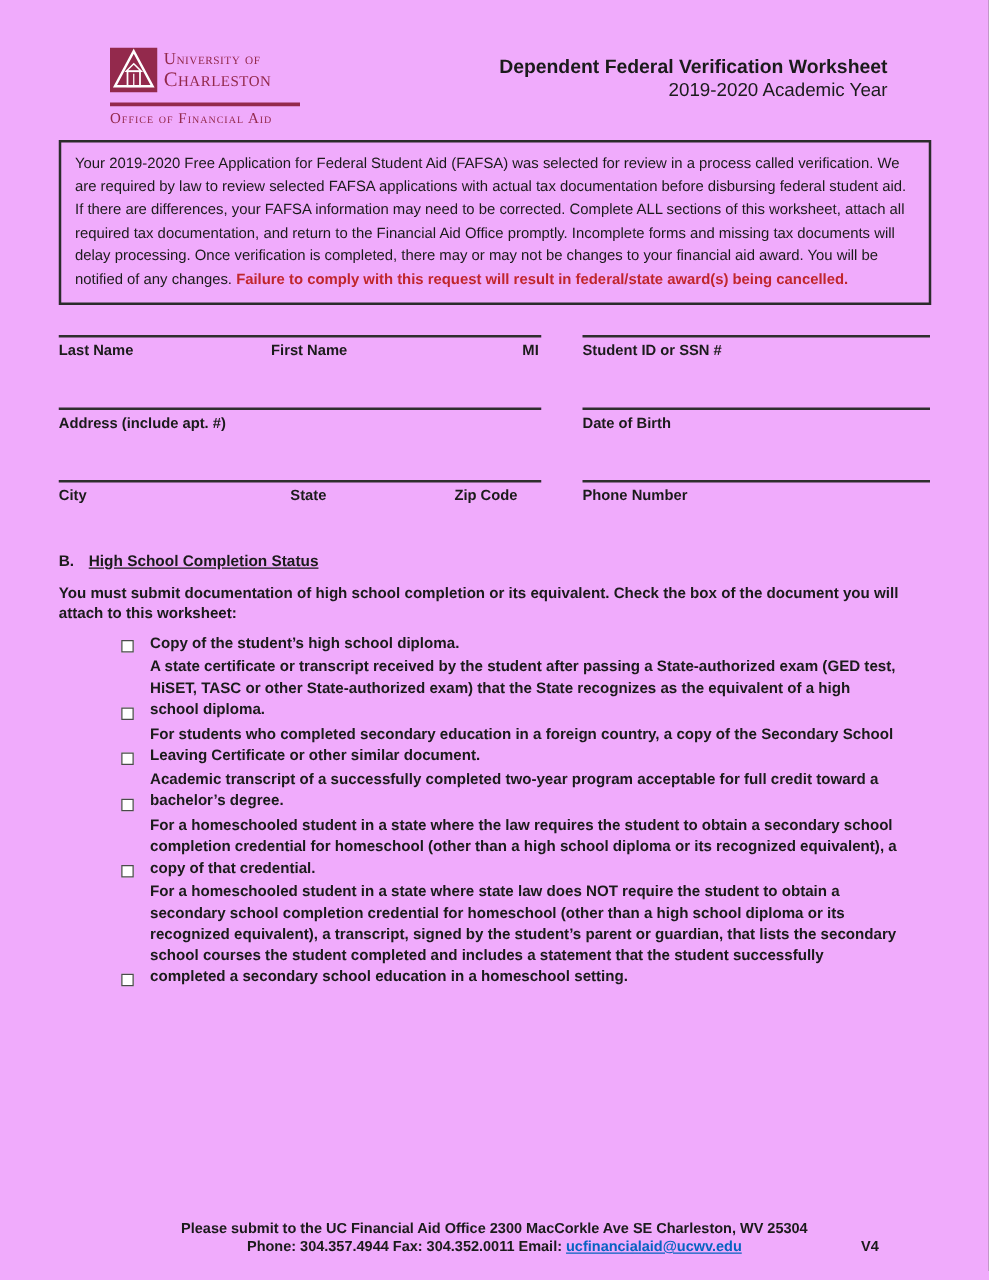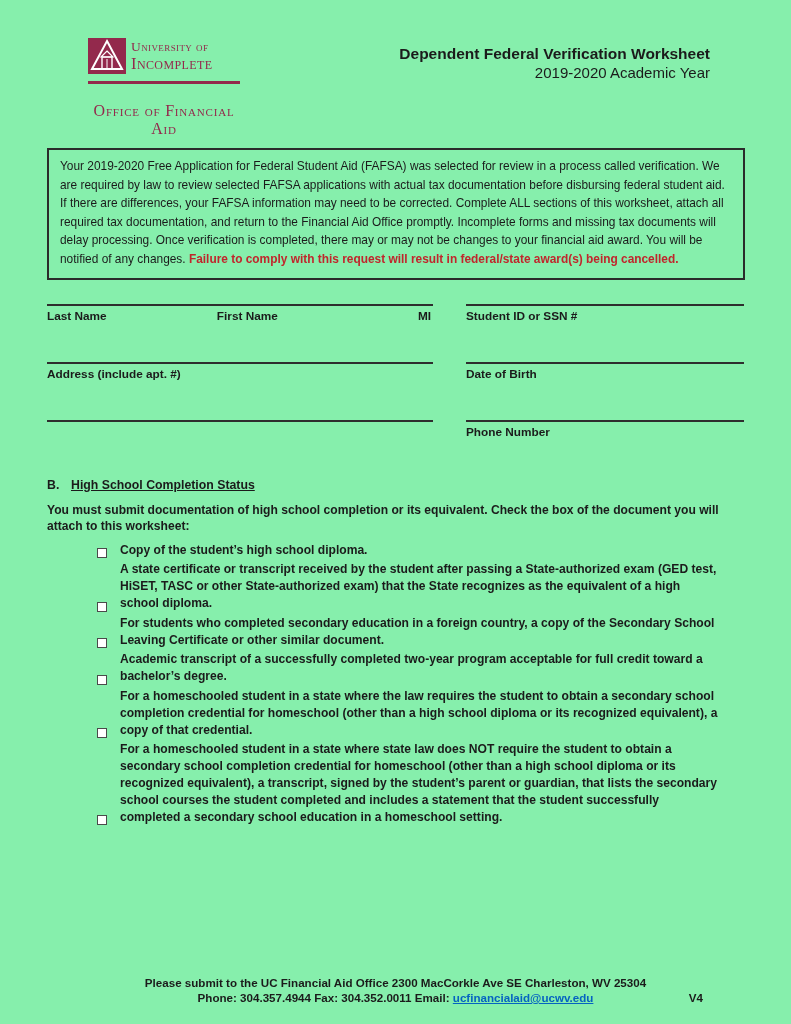--- a/index.html
+++ b/index.html
@@ -1,34 +1,34 @@
 <!DOCTYPE html>
 <html><head>
 <meta charset="utf-8">
 <style>
   * { margin:0; padding:0; box-sizing:border-box; }
   html,body { background:#808080; }
   .page {
     position:relative; width:791px; height:1024px; margin:0 auto;
-    background:#86efac; color:#1b1b1b;
+    background:#f0abfc; color:#1b1b1b;
     font-family:"Liberation Sans", sans-serif;
     overflow:hidden;
   }
   .content { padding:38px 46px 0 47px; }
 
   
   .header { display:flex; justify-content:space-between; align-items:flex-start; }
   .logo-block { margin-left:41px; width:152px; }
   .logo-top { display:flex; align-items:flex-start; gap:5px; }
   .logo-icon { flex:0 0 auto; }
   .logo-text { color:#93294C; font-family:"Liberation Serif", serif; font-variant:small-caps; line-height:1; }
   .logo-line1 { font-size:13.5px; letter-spacing:.4px; margin-top:2px; }
   .logo-line2 { font-size:16.5px; letter-spacing:.4px; margin-top:2px; }
   .logo-rule { height:3px; background:#93294C; margin-top:3px; }
-  .logo-line3 { color:#93294C; font-family:"Liberation Serif", serif; font-variant:small-caps; font-size:16px; letter-spacing:.8px; margin-top:18px; text-align:center; }
+  .logo-line3 { color:#93294C; font-family:"Liberation Serif", serif; font-variant:small-caps; font-size:12px; letter-spacing:.8px; margin-top:2px; }
   .title-block { text-align:right; margin-right:35px; margin-top:6px; }
   .doc-title { font-size:15.5px; font-weight:bold; line-height:1.25; }
   .doc-subtitle { font-size:15px; line-height:1.35; }
 
   
   .notice-box {
     margin-top:10px; border:2px solid #2b2b2b;
     padding:7px 11px 9px 11px;
     font-size:11.9px; line-height:18.6px; text-align:left;
   }
@@ -82,21 +82,21 @@
             <svg width="38" height="36" viewBox="0 0 38 36">
               <rect x="0" y="0" width="38" height="36" fill="#93294C"></rect>
               <path d="M19 3 L34 31 L4 31 Z" fill="none" stroke="#ffffff" stroke-width="2"></path>
               <rect x="14" y="19" width="10" height="12" fill="none" stroke="#ffffff" stroke-width="1.4"></rect>
               <path d="M19 13 L25 19 L13 19 Z" fill="none" stroke="#ffffff" stroke-width="1.2"></path>
               <line x1="19" y1="21" x2="19" y2="31" stroke="#ffffff" stroke-width="1"></line>
             </svg>
           </span>
           <span class="logo-text">
             <div class="logo-line1">University of</div>
-            <div class="logo-line2">Incomplete</div>
+            <div class="logo-line2">Charleston</div>
           </span>
         </div>
         <div class="logo-rule"></div>
         <div class="logo-line3">Office of Financial Aid</div>
       </div>
       <div class="title-block">
         <div class="doc-title">Dependent Federal Verification Worksheet</div>
         <div class="doc-subtitle">2019-2020 Academic Year</div>
       </div>
     </div>
@@ -136,20 +136,25 @@
           <div class="field-line"></div>
           <div class="label-row">
             <span class="lbl p0">Date of Birth</span>
           </div>
         </div>
       </div>
 
       <div class="form-row">
         <div class="field-group">
           <div class="field-line"></div>
+          <div class="label-row row3">
+            <span class="lbl p0">City</span>
+            <span class="lbl p1">State</span>
+            <span class="lbl p2">Zip Code</span>
+          </div>
         </div>
         <div class="field-group">
           <div class="field-line"></div>
           <div class="label-row">
             <span class="lbl p0">Phone Number</span>
           </div>
         </div>
       </div>
 
     </div>

